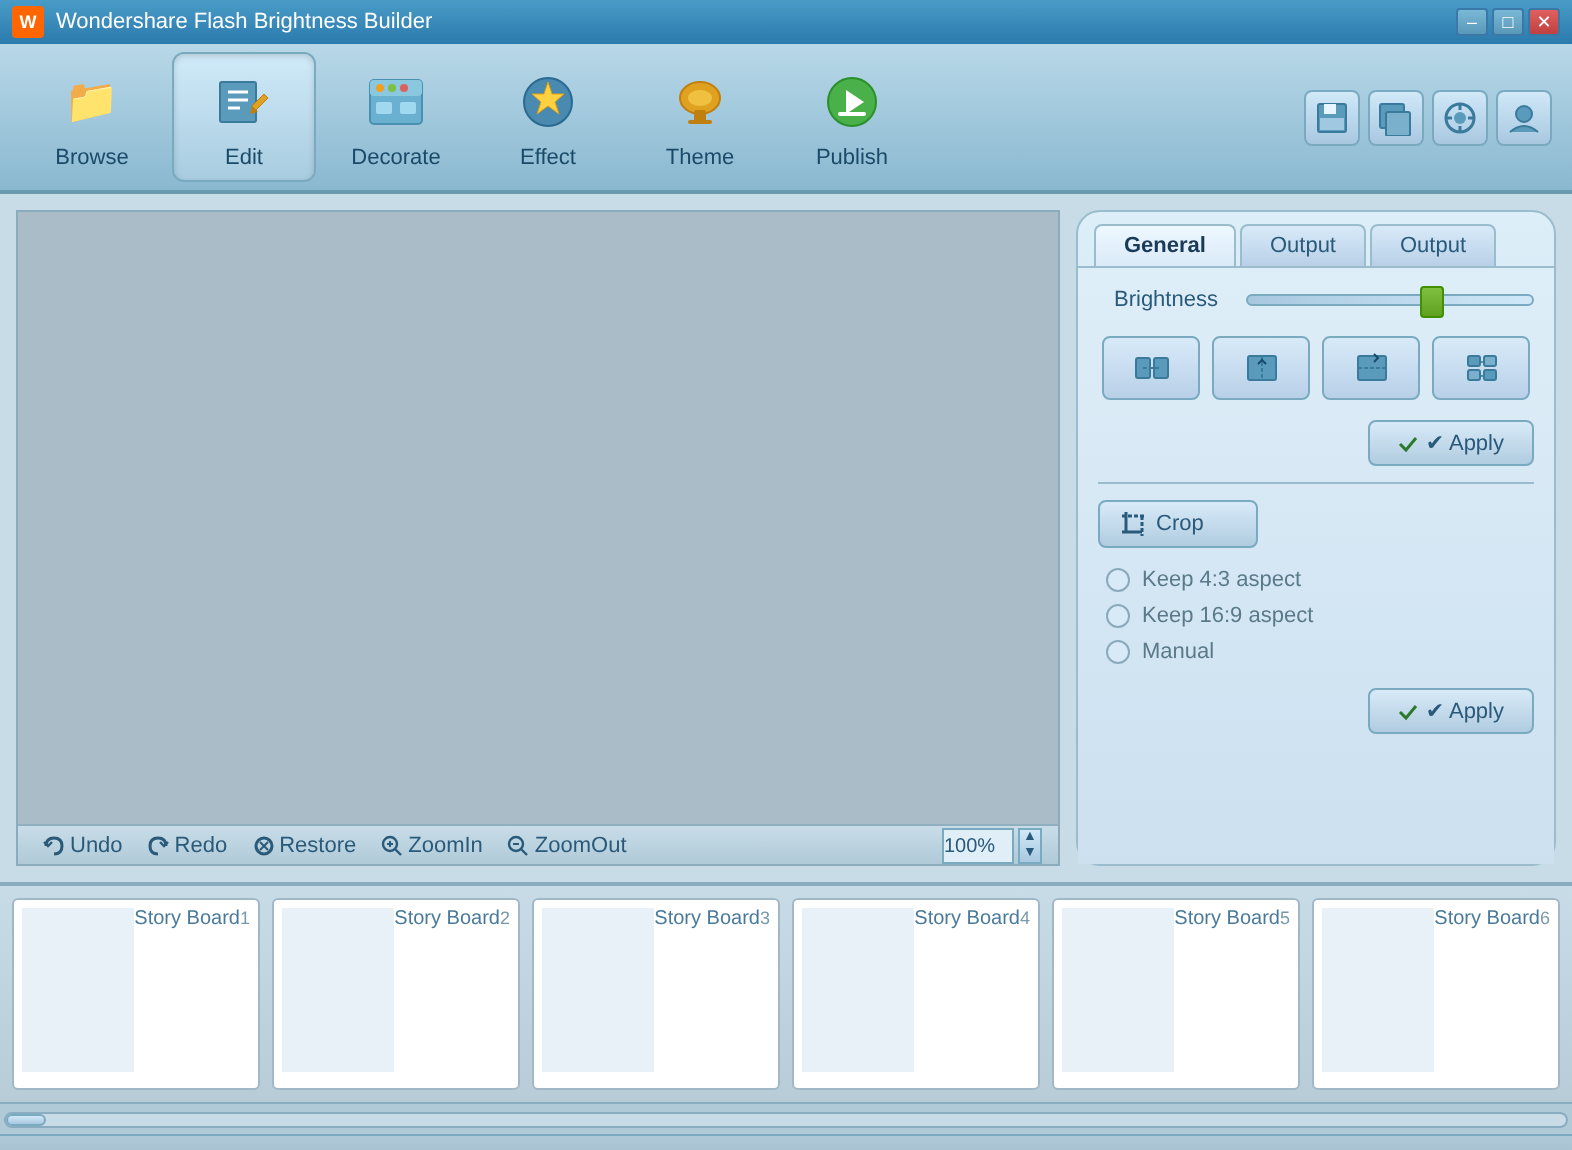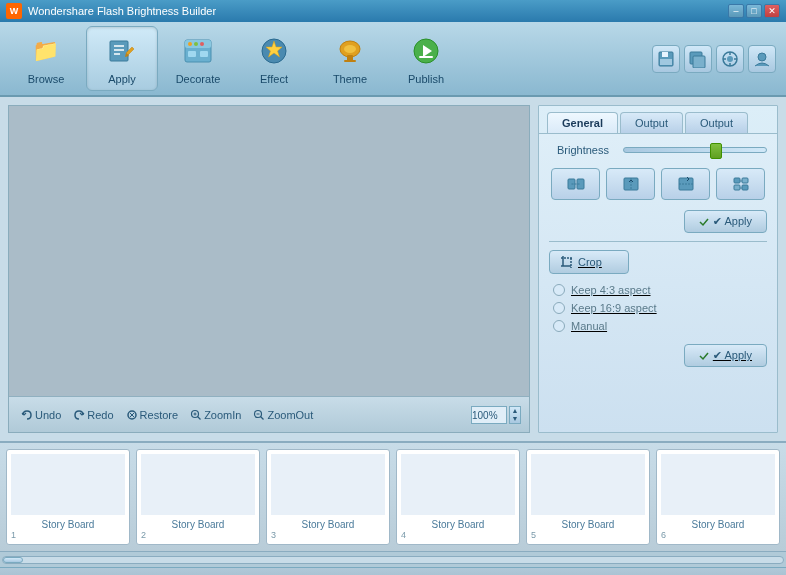--- a/index.html
+++ b/index.html
@@ -115,21 +115,21 @@
       background: #b0c8d8;
       border: 1px solid #8aacbc;
       display: flex;
       flex-direction: column;
     }
     .preview-canvas {
       flex: 1;
       background: #aabcc8;
     }
     .preview-toolbar {
-      height: 36px;
+      height: 20px;
       background: linear-gradient(to bottom, #c8dce8, #b0cad8);
       border-top: 1px solid #90b0c0;
       display: flex;
       align-items: center;
       padding: 0 8px;
       gap: 4px;
     }
     .preview-tool-btn {
       display: flex;
       align-items: center;
@@ -170,21 +170,21 @@
       font-size: 7px;
       color: #2a5a7a;
       line-height: 1;
     }
 
     
     .right-panel {
       width: 240px;
       background: linear-gradient(to bottom, #dceef8, #c8e0f0);
       border: 1px solid #9abccc;
-      border-radius: 1px;
+      border-radius: 12px;
       display: flex;
       flex-direction: column;
     }
 
     
     .panel-tabs {
       display: flex;
       background: transparent;
       padding: 6px 8px 0 8px;
       gap: 2px;
@@ -282,21 +282,20 @@
     
     .panel-sep {
       height: 1px;
       background: #9abccc;
       margin: 2px 0 8px 0;
     }
 
     
     .crop-section {
       margin-top: 4px;
-      text-decoration: underline;
     }
     .crop-btn {
       display: flex; align-items: center; gap: 4px;
       padding: 4px 10px;
       background: linear-gradient(to bottom, #d8eaf8, #b0cce0);
       border: 1px solid #7aaac0;
       border-radius: 4px;
       font-size: 11px;
       color: #2a5a7a;
       cursor: pointer;
@@ -334,21 +333,21 @@
       display: flex;
       gap: 6px;
       overflow: hidden;
     }
     .story-card {
       flex: 1;
       background: white;
       border: 1px solid #a0b8c8;
       border-radius: 3px;
       display: flex;
-      flex-direction: column;
+      flex-direction: row;
       justify-content: space-between;
       padding: 4px;
       cursor: pointer;
       min-width: 0;
     }
     .story-card-content {
       flex: 1;
       background: #e8f0f8;
       margin-bottom: 4px;
     }
@@ -423,21 +422,21 @@
     <div class="toolbar-item-icon">
       <svg width="32" height="32" viewBox="0 0 32 32">
         <rect x="4" y="6" width="18" height="20" rx="1" fill="#5a9abb" stroke="#3a7a9a" stroke-width="1"></rect>
         <line x1="8" y1="11" x2="18" y2="11" stroke="white" stroke-width="1.5"></line>
         <line x1="8" y1="15" x2="18" y2="15" stroke="white" stroke-width="1.5"></line>
         <line x1="8" y1="19" x2="14" y2="19" stroke="white" stroke-width="1.5"></line>
         <path d="M20 18 L26 12 L28 14 L22 20 Z" fill="#e0a020" stroke="#c08010" stroke-width="0.5"></path>
         <path d="M20 18 L19 22 L23 21 Z" fill="#c08010"></path>
       </svg>
     </div>
-    <span class="toolbar-item-label">Apply</span>
+    <span class="toolbar-item-label">Edit</span>
   </div>
   <div class="toolbar-item">
     <div class="toolbar-item-icon">
       <svg width="32" height="32" viewBox="0 0 32 32">
         <rect x="3" y="5" width="26" height="22" rx="2" fill="#6ab0d0" stroke="#4a90b0" stroke-width="1"></rect>
         <rect x="3" y="5" width="26" height="8" rx="2" fill="#8ac8e0"></rect>
         <circle cx="8" cy="9" r="2" fill="#f0a020"></circle>
         <circle cx="14" cy="9" r="2" fill="#80c040"></circle>
         <circle cx="20" cy="9" r="2" fill="#e06060"></circle>
         <rect x="6" y="16" width="8" height="6" rx="1" fill="#a0d8f0"></rect>

